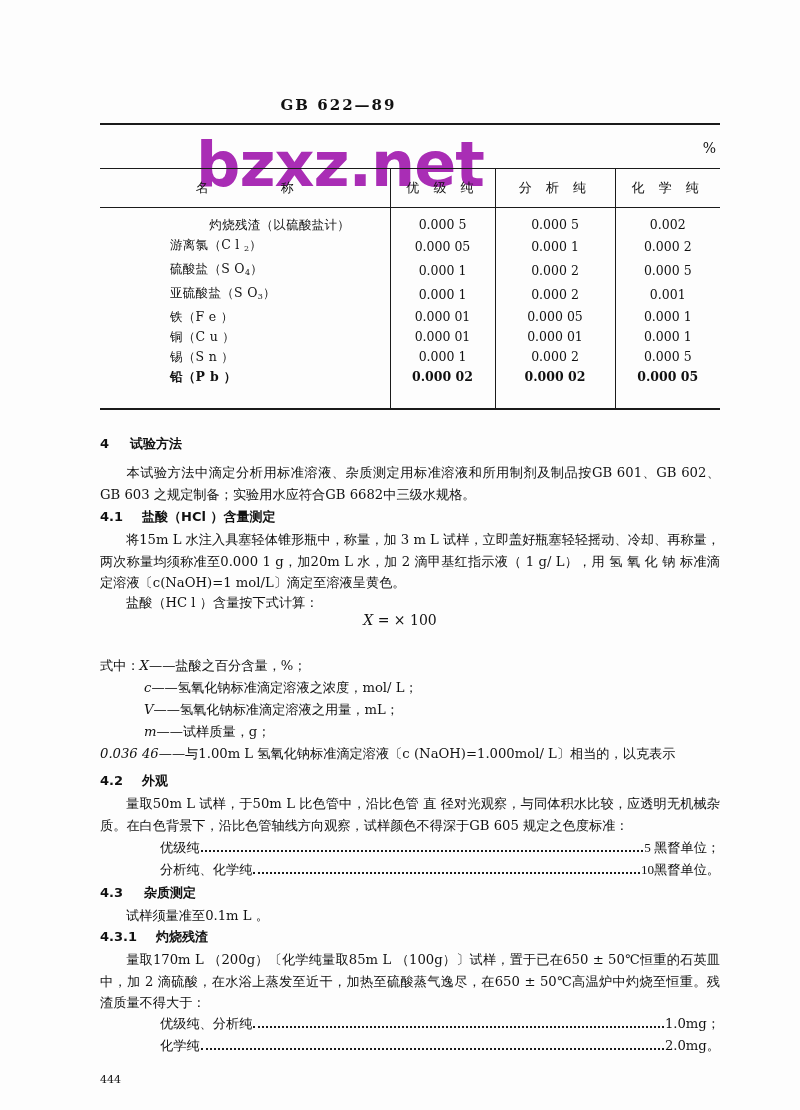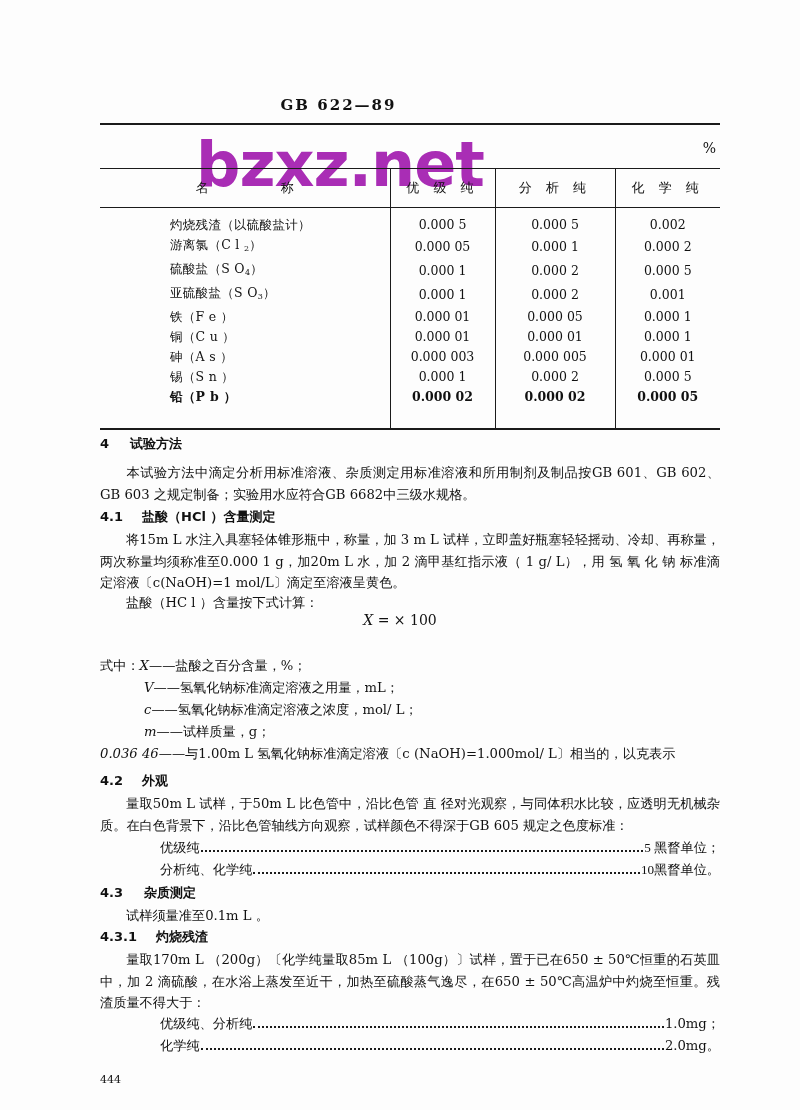--- a/index.html
+++ b/index.html
@@ -101,21 +101,21 @@
     height: 20px;
     line-height: 20px;
     text-align: center;
     white-space: nowrap;
   }
   table.spec tbody td.c-name {
     text-align: left;
     padding-left: 70px;
     letter-spacing: .3px;
   }
-  table.spec tbody tr:first-child td { padding-top: 7px; }
+  table.spec tbody tr:first-child td { padding-top: 7px; text-align: center; }
   table.spec tbody tr:last-child td { padding-bottom: 21px; font-weight: bold; }
   .col-name { width: 290px; }
   .col-g1 { width: 105px; }
   .col-g2 { width: 120px; }
   .col-g3 { width: 105px; }
   sub { font-size: 8px; vertical-align: -2px; }
 
   
   .body {
     position: absolute;
@@ -252,26 +252,20 @@
             <td class="vsep">0.000 05</td>
             <td class="vsep">0.000 1</td>
           </tr>
           <tr>
             <td class="c-name">铜（C u ）</td>
             <td class="vsep">0.000 01</td>
             <td class="vsep">0.000 01</td>
             <td class="vsep">0.000 1</td>
           </tr>
           <tr>
-            <td class="c-name">砷（A s ）</td>
-            <td class="vsep">0.000 003</td>
-            <td class="vsep">0.000 005</td>
-            <td class="vsep">0.000 01</td>
-          </tr>
-          <tr>
             <td class="c-name">锡（S n ）</td>
             <td class="vsep">0.000 1</td>
             <td class="vsep">0.000 2</td>
             <td class="vsep">0.000 5</td>
           </tr>
           <tr>
             <td class="c-name">铅（P b ）</td>
             <td class="vsep">0.000 02</td>
             <td class="vsep">0.000 02</td>
             <td class="vsep">0.000 05</td>
@@ -306,22 +300,22 @@
     <div class="formula" style="top:612px;">
       <span class="ital">X =</span>
       <span>× 100</span>
     </div>
 
     <div class="blk defs" style="left:100px; top:655px; width:620px;">
       <div class="row">
         <span>式中：</span><span id="def0-host"><span><span class="sym ital">X</span><span>——</span><span>盐酸之百分含量，%；</span></span></span>
       </div>
       <div id="defs-rest">
+          <div class="row" style="padding-left: 44px;"><span><span class="sym ital">c</span><span>——</span><span>氢氧化钠标准滴定溶液之浓度，mol/ L；</span></span></div>
           <div class="row" style="padding-left: 44px;"><span><span class="sym ital">V</span><span>——</span><span>氢氧化钠标准滴定溶液之用量，mL；</span></span></div>
-          <div class="row" style="padding-left: 44px;"><span><span class="sym ital">c</span><span>——</span><span>氢氧化钠标准滴定溶液之浓度，mol/ L；</span></span></div>
           <div class="row" style="padding-left: 44px;"><span><span class="sym ital">m</span><span>——</span><span>试样质量，g；</span></span></div>
         </div>
       <div class="row" style="white-space:normal; line-height:22px;">
         <span class="ital">0.036 46</span><span>——与1.00m L 氢氧化钠标准滴定溶液〔c (NaOH)=1.000mol/ L〕相当的，以克表示</span>
       </div>
     </div>
 
     <div class="blk h2" style="left:100px; top:772px;">
       <span>4.2</span>
       <span style="display:inline-block;width:10px"></span>

